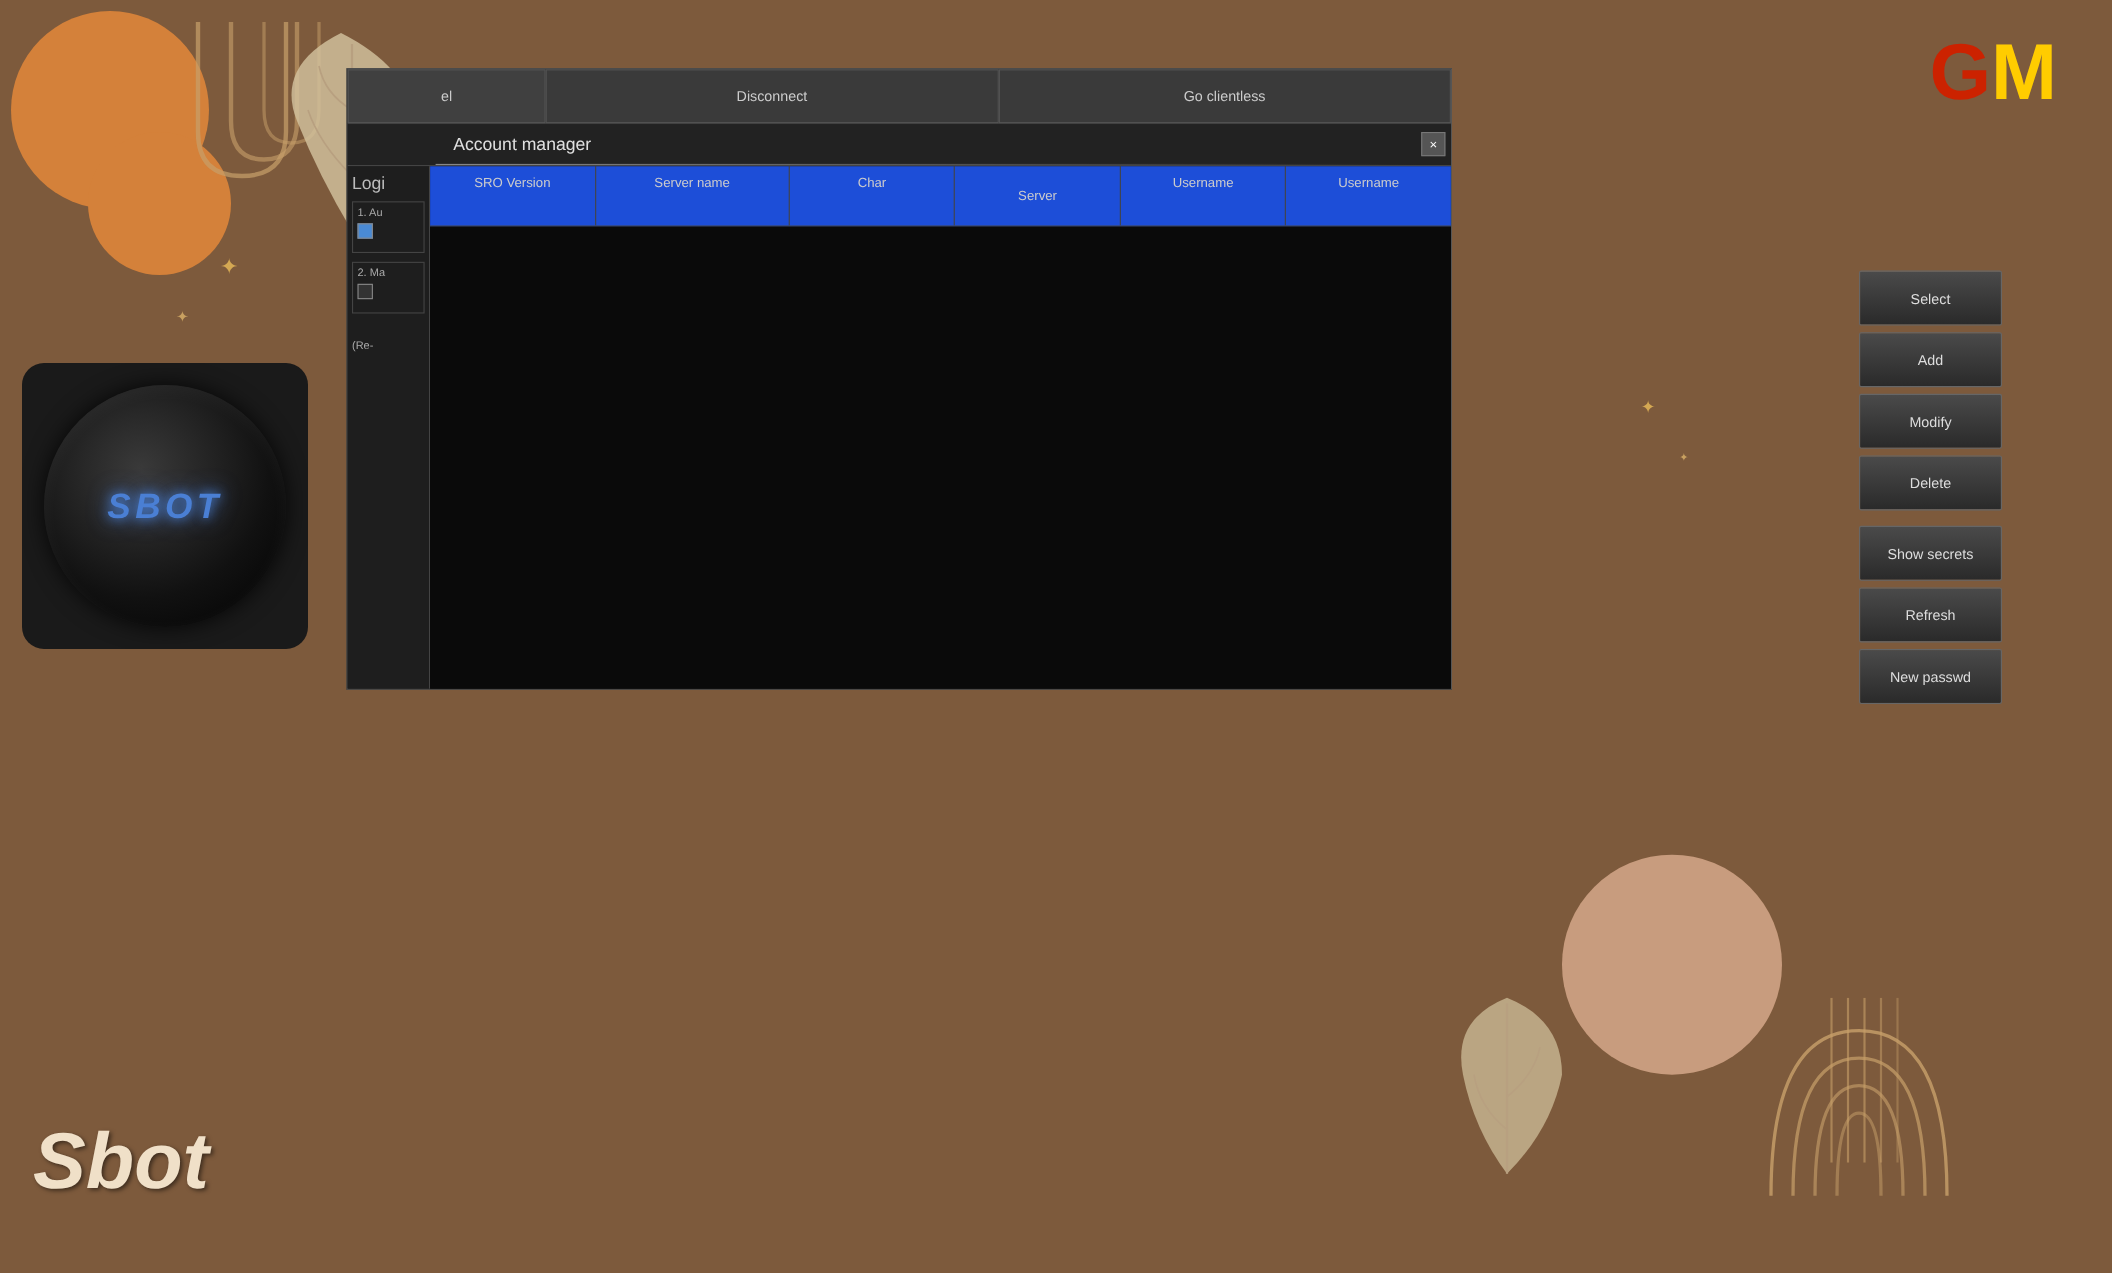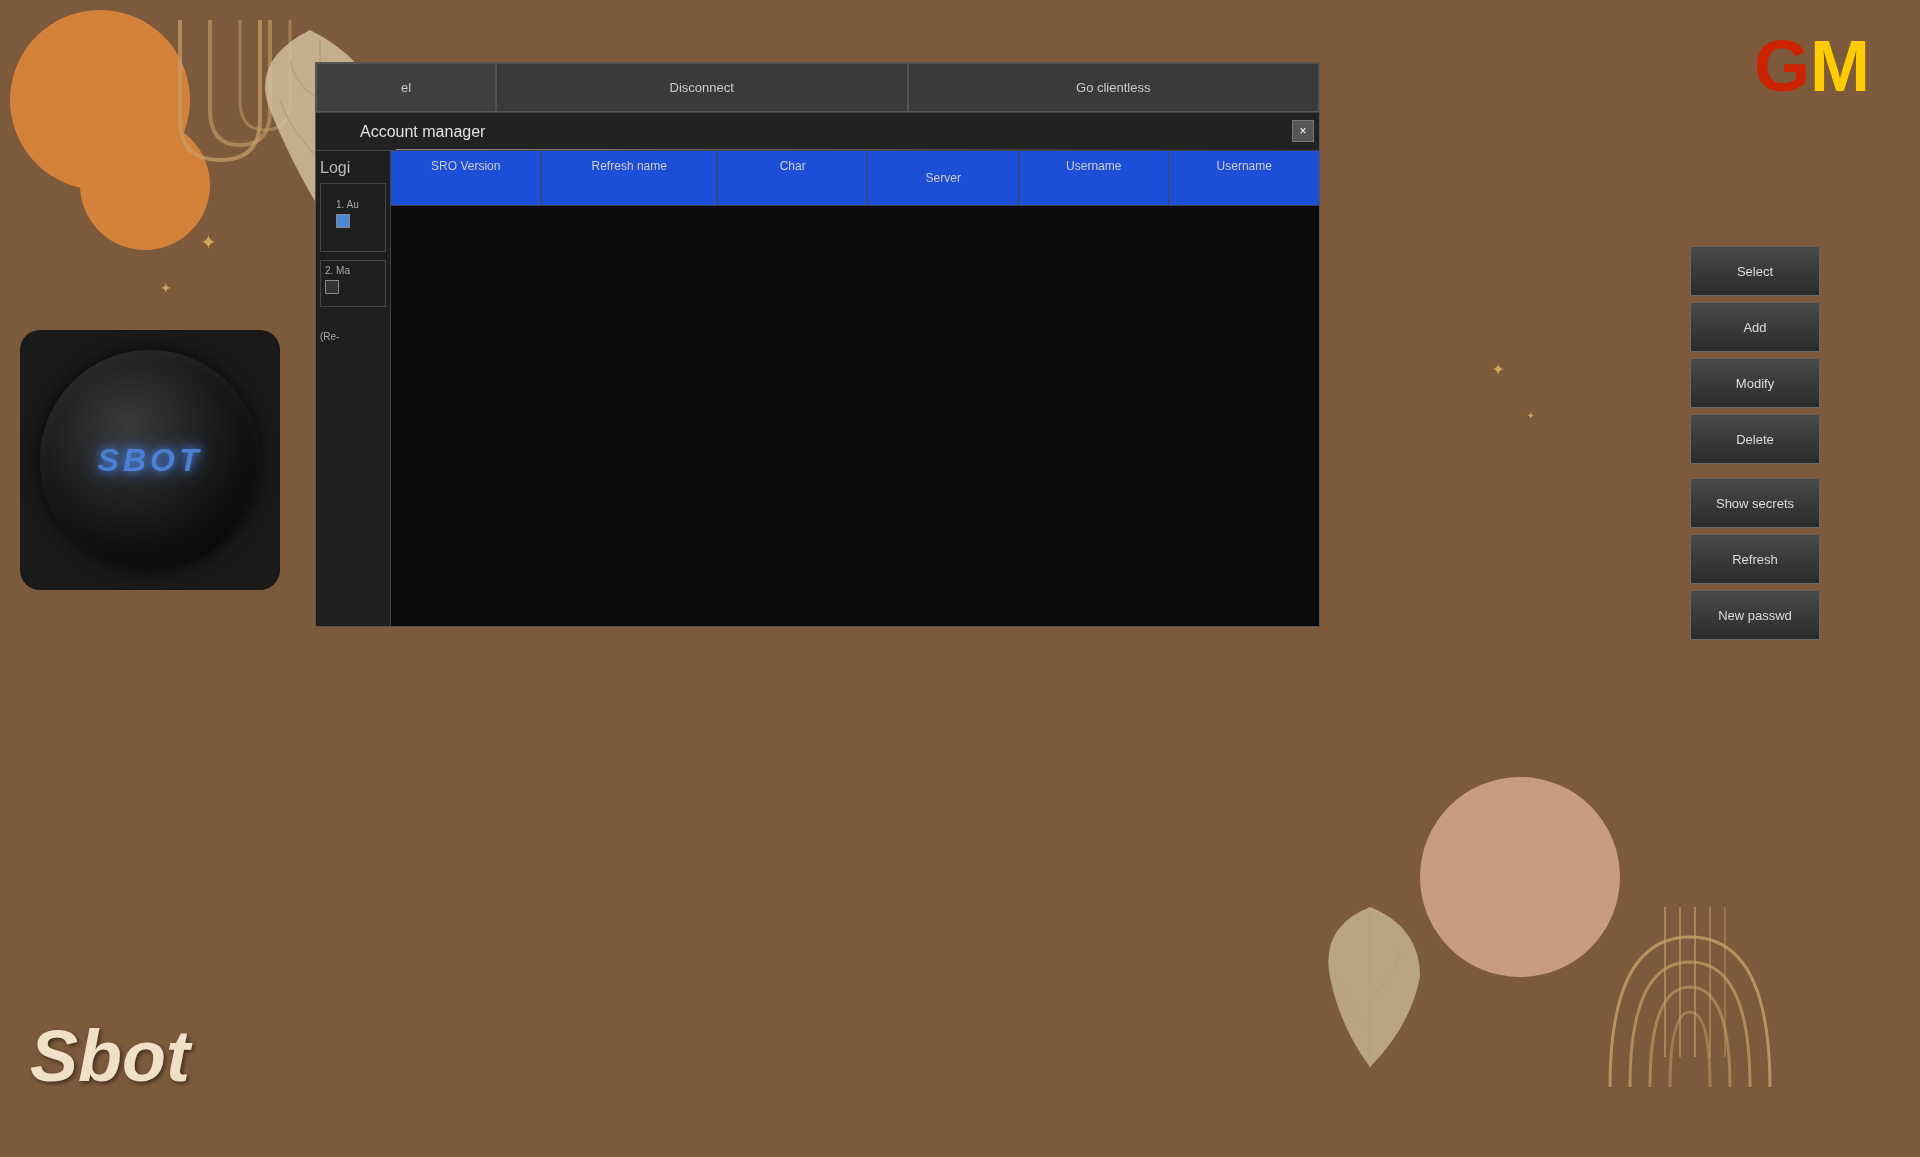--- a/index.html
+++ b/index.html
@@ -255,53 +255,53 @@
 </svg>
 
 <div class="app-window" style="position:absolute; top:62px; left:315px; width:1005px; height:565px; background:#1a1a1a; border:1px solid #555;">
 
   <div class="toolbar">
     <button class="toolbar-btn" style="max-width:180px; font-size:13px; color:#ccc; background:#404040; border:1px solid #555;">el</button>
     <button class="toolbar-btn" style="color:#ccc; background:#3a3a3a; border:1px solid #555; font-size:13px;">Disconnect</button>
     <button class="toolbar-btn" style="color:#ccc; background:#3a3a3a; border:1px solid #555; font-size:13px;">Go clientless</button>
   </div>
 
-  <div style="position:relative; background:#222; border-bottom:1px solid #444; height:38px; display:flex; align-items:center; padding-left:44px;">
+  <div style="position:relative; background:#222; border-bottom:1px solid #444; height:38px; display:flex; align-items:center; padding-left:96px;">
     <span style="color:#e0e0e0; font-size:16px;">Account manager</span>
     <button style="position:absolute; right:5px; top:7px; width:22px; height:22px; background:#555; border:1px solid #777; color:#fff; font-size:12px; cursor:pointer; display:flex; align-items:center; justify-content:center;">×</button>
     <div style="position:absolute; bottom:0; left:80px; right:30px; height:1px; background:linear-gradient(to right, #888, transparent);"></div>
   </div>
 
   <div style="display:flex; height:calc(100% - 88px);">
 
     <div style="width:75px; background:#1e1e1e; border-right:1px solid #444; padding:8px 4px; overflow:hidden;">
       <div style="color:#bbb; font-size:16px; margin-bottom:6px;">Logi</div>
 
-      <div style="border:1px solid #444; padding:15px; margin-bottom:8px;">
+      <div style="border:1px solid #444; padding:4px; margin-bottom:8px;">
         <div style="color:#aaa; font-size:10px; margin-bottom:4px;">1. Au</div>
         <div class="checkbox-row">
           <div class="checkbox-item checkbox-checked"></div>
         </div>
       </div>
 
       <div style="border:1px solid #444; padding:4px; margin-bottom:24px;">
         <div style="color:#aaa; font-size:10px; margin-bottom:4px;">2. Ma</div>
         <div class="checkbox-row">
           <div class="checkbox-item"></div>
         </div>
       </div>
 
       <div style="color:#aaa; font-size:10px; margin-top:8px;">(Re-</div>
     </div>
 
     <div style="flex:1; background:#0d0d0d; display:flex; flex-direction:column;">
 
       <div style="display:flex; background:#1d4ed8; border-bottom:1px solid #444;">
         <div style="color:#ccc; font-size:12px; padding:8px 10px; border-right:1px solid #444; flex:1; text-align:center;">SRO Version</div>
-        <div style="color:#ccc; font-size:12px; padding:8px 10px; border-right:1px solid #444; flex:1.2; text-align:center;">Refresh name</div>
+        <div style="color:#ccc; font-size:12px; padding:8px 10px; border-right:1px solid #444; flex:1.2; text-align:center;">Server name</div>
         <div style="color:#ccc; font-size:12px; padding:8px 10px; border-right:1px solid #444; flex:1; text-align:center;">Char</div>
         <div style="color:#ccc; font-size:12px; padding:20px 10px; border-right:1px solid #444; flex:1; text-align:center;">Server</div>
         <div style="color:#ccc; font-size:12px; padding:8px 10px; border-right:1px solid #444; flex:1; text-align:center;">Username</div>
         <div style="color:#ccc; font-size:12px; padding:8px 10px; flex:1; text-align:center;">Username</div>
       </div>
 
       <div style="flex:1; background:#0a0a0a;"></div>
     </div>
   </div>
 </div>

